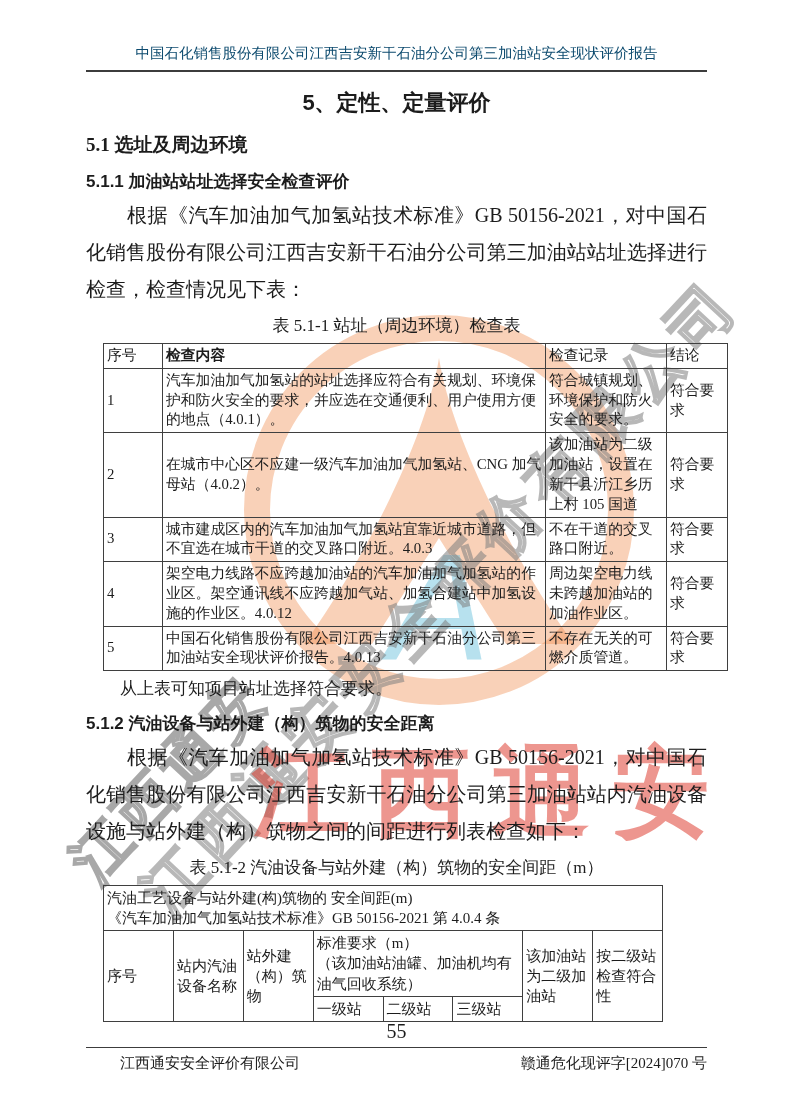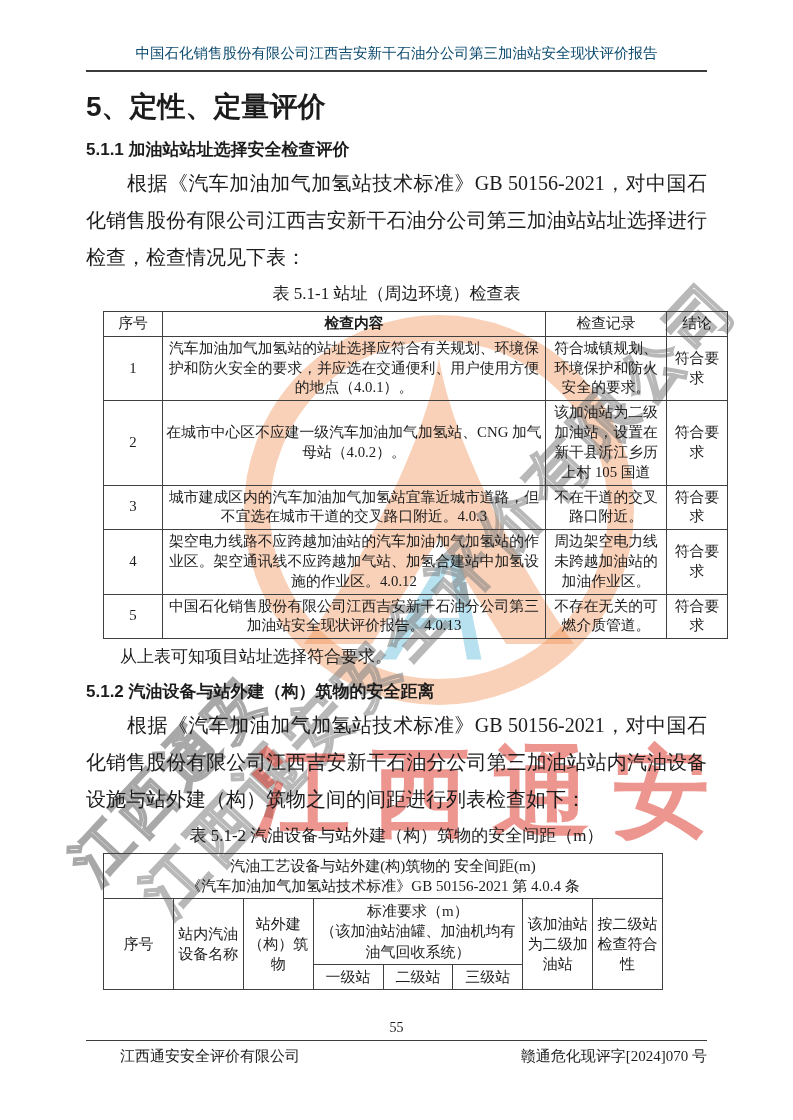--- a/index.html
+++ b/index.html
@@ -20,47 +20,47 @@
     color:rgba(255,255,255,0.05);-webkit-text-stroke:2px rgba(110,110,110,0.6);
     transform:rotate(-47deg);transform-origin:50% 50%;white-space:nowrap;}
   .wm-red{
     position:absolute;left:252px;top:728px;
     font-family:"Liberation Sans", sans-serif;font-weight:bold;font-size:98px;letter-spacing:22px;
     color:rgba(220,45,32,0.5);white-space:nowrap;}
 
   
   .content{position:absolute;inset:0;z-index:2;padding:44px 86px 0 86px;box-sizing:border-box;}
   .doc-header{text-align:center;font-size:14.5px;color:#0c4a6e;padding-bottom:7px;border-bottom:2px solid #3c3c3c;}
-  .main-title{font-family:"Liberation Sans", sans-serif;font-weight:bold;font-size:28px;text-align:left;margin:16px 0 8px 0;}
+  .main-title{font-family:"Liberation Sans", sans-serif;font-weight:bold;font-size:22px;text-align:center;margin:16px 0 8px 0;}
   .h2{font-weight:bold;font-size:19px;margin:14px 0 6px 0;}
   .h3{font-family:"Liberation Sans", sans-serif;font-weight:bold;font-size:17px;margin:12px 0 4px 0;}
   .para{font-size:20px;line-height:37px;text-align:justify;text-indent:2.05em;margin:2px 0;}
   .tbl-caption{font-size:17px;text-align:center;margin:6px 0 6px 0;}
 
   table{border-collapse:collapse;margin-left:17px;width:560px;table-layout:fixed;}
-  td{border:1px solid #3f3f3f;font-size:14.8px;line-height:1.34;padding:2px 3px;text-align:center;vertical-align:middle;word-break:break-all;}
+  td{border:1px solid #3f3f3f;font-size:14.8px;line-height:1.34;padding:2px 3px;vertical-align:middle;word-break:break-all;}
   .t1-no{width:52px;}
   .t1-content{width:376px;font-weight:bold;}
   .t1-record{width:114px;}
   .t1-concl{width:54px;font-family:Liberation Serif, serif;}
 
   .t2-no{width:40px;}
   .t2-dev{width:96px;}
   .t2-bld{width:148px;}
   .t2-sub{width:46px;}
   .t2-sta{width:146px;}
   .t2-chk{width:36px;}
   .t2-span td{border:1px solid #3f3f3f;}
   .t2 td{font-size:15px;}
 
   .after-note{font-size:17px;margin:6px 0 0 34px;}
 
   
   .footer{position:absolute;left:86px;right:86px;top:1020px;z-index:2;}
-  .page-num{text-align:center;font-size:14px;padding-bottom:4px;}
+  .page-num{text-align:center;font-size:20px;padding-bottom:4px;}
   .footer-line{border-top:1.5px solid #3c3c3c;padding-top:6px;display:flex;justify-content:space-between;font-size:15px;}
   .footer-left{margin-left:34px;}
 </style>
 </head>
 <body>
 
 <div class="page">
 
   <div class="wm-layer">
     <svg class="wm-logo" width="414" height="424" viewBox="0 0 414 424">
@@ -72,20 +72,21 @@
     <div class="wm-diagonal-short">江西通安</div>
     <div class="wm-red">江西通安</div>
   </div>
 
   <div class="content">
 
     <div class="doc-header">中国石化销售股份有限公司江西吉安新干石油分公司第三加油站安全现状评价报告</div>
 
     <div class="main-title">5、定性、定量评价</div>
 
+    <div class="h2">5.1 选址及周边环境</div>
 
     <div class="h3">5.1.1 加油站站址选择安全检查评价</div>
 
     <div class="para">根据《汽车加油加气加氢站技术标准》GB 50156-2021，对中国石化销售股份有限公司江西吉安新干石油分公司第三加油站站址选择进行检查，检查情况见下表：</div>
 
     <div class="tbl-caption">表 5.1-1  站址（周边环境）检查表</div>
 
     <table class="t1">
       <tbody>
           <tr>

